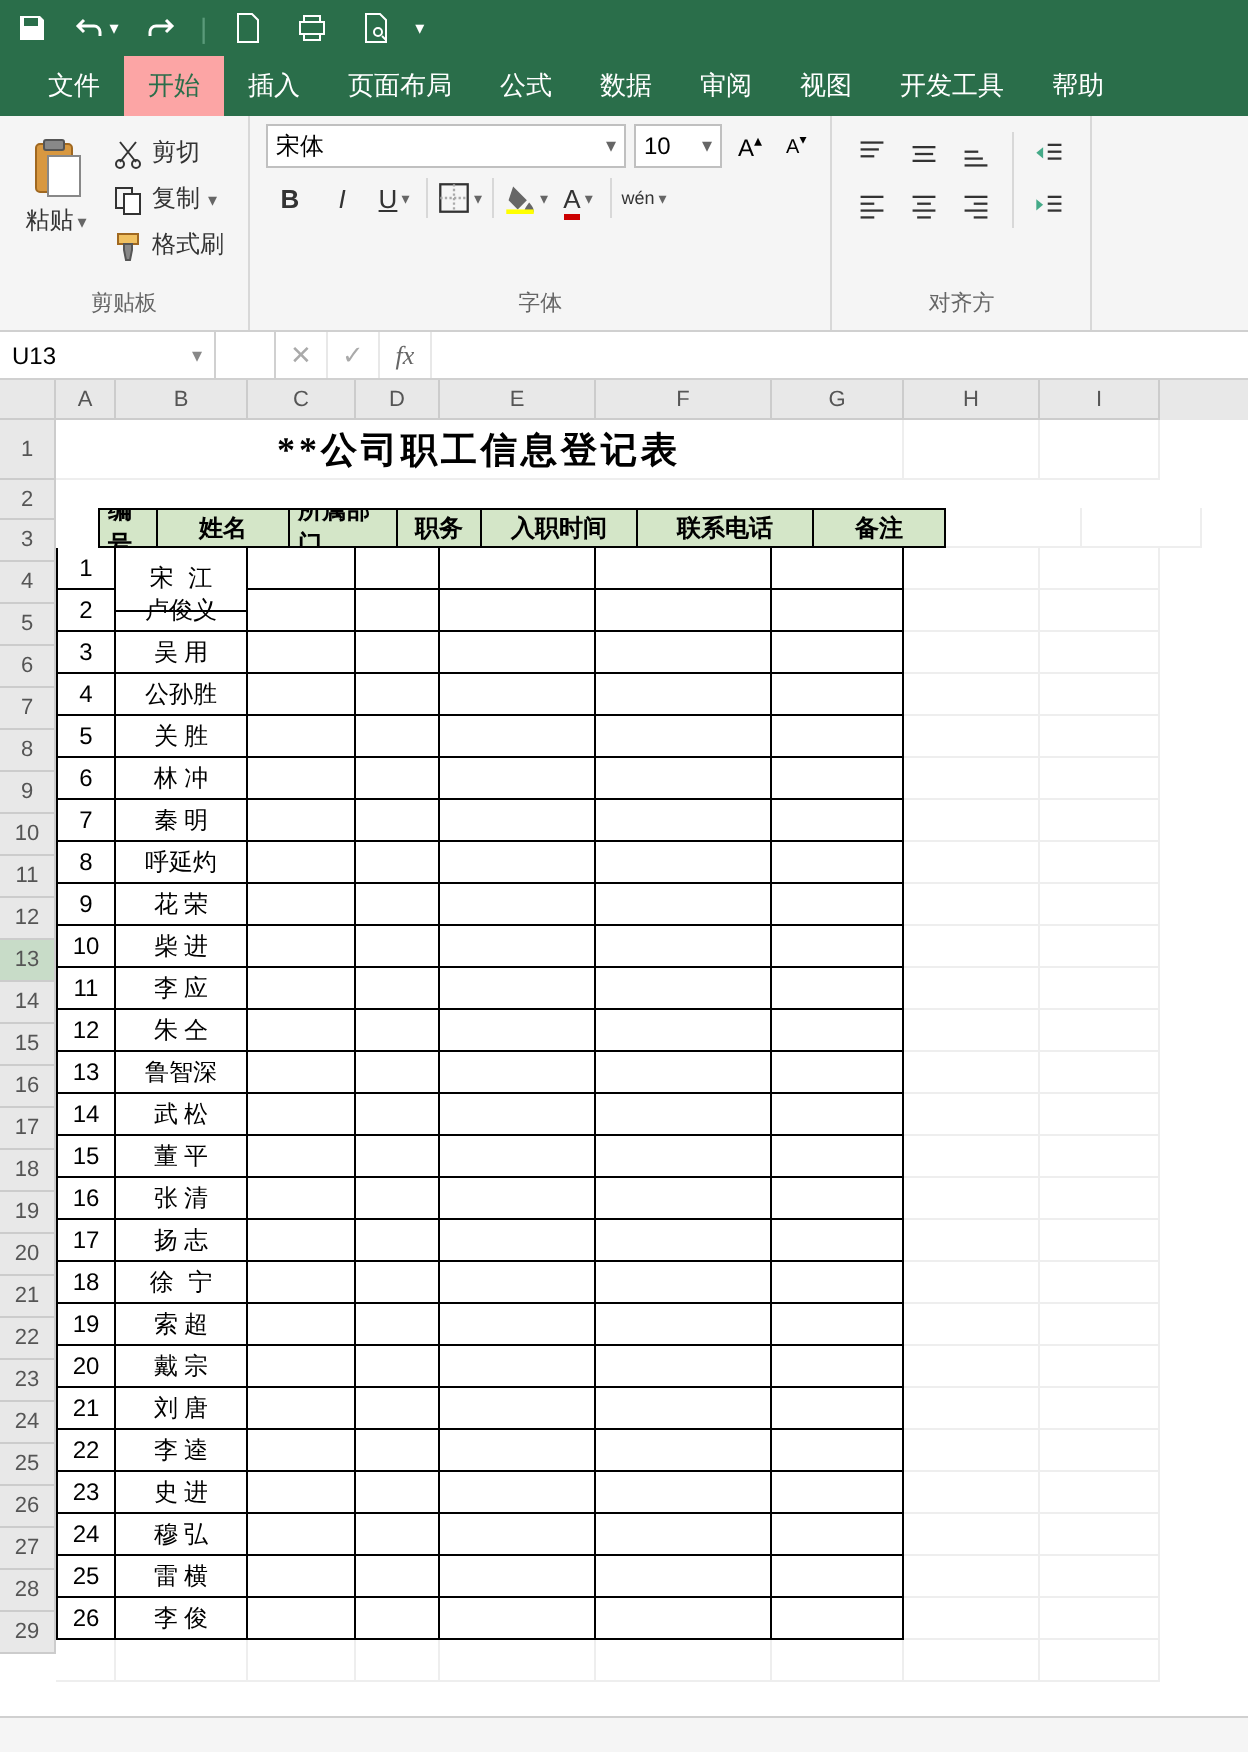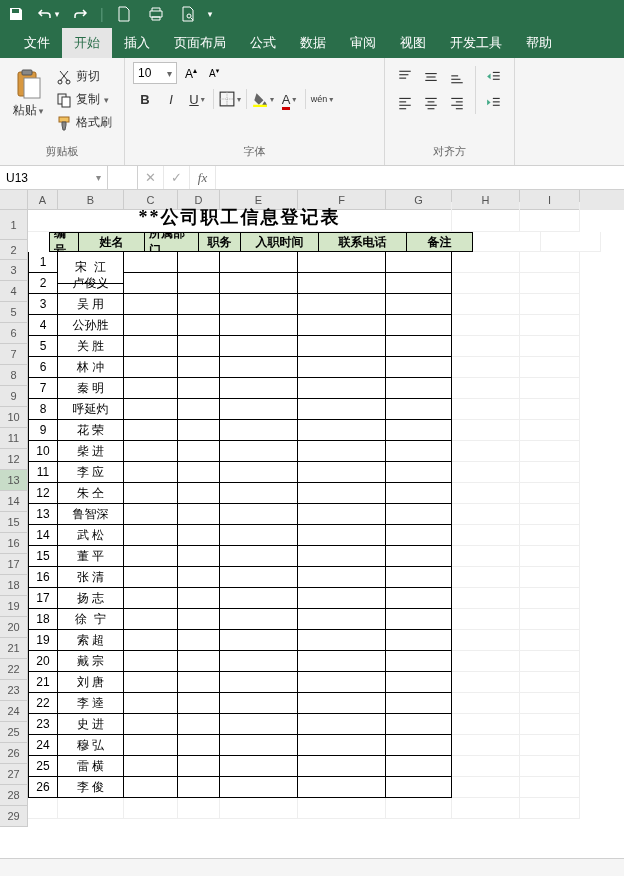--- a/index.html
+++ b/index.html
@@ -5,21 +5,21 @@
     * { margin: 0; padding: 0; box-sizing: border-box; font-family: "Microsoft YaHei", sans-serif; }
     body { background: #fff; overflow: hidden; width: 624px; height: 876px; }
     
     .titlebar { background: #2a6e4a; height: 28px; display: flex; align-items: center; padding: 0 4px; gap: 8px; }
     .titlebar .qat-btn { width: 24px; height: 24px; display: flex; align-items: center; justify-content: center; color: #fff; cursor: pointer; }
     .titlebar .qat-btn svg { width: 16px; height: 16px; }
     .titlebar .sep { color: #5a9a7a; font-size: 14px; }
     
     .tabstrip { background: #2a6e4a; height: 30px; display: flex; align-items: flex-end; padding-left: 12px; }
     .tab { padding: 6px 12px; color: #fff; font-size: 13px; cursor: pointer; }
-    .tab.active { background: #e5e5e5; color: #2a6e4a; }
+    .tab.active { background: #fca5a5; color: #2a6e4a; }
     
     .ribbon { background: #f5f5f5; height: 108px; border-bottom: 1px solid #d0d0d0; display: flex; }
     .ribbon-group { border-right: 1px solid #d8d8d8; padding: 4px 8px; display: flex; flex-direction: column; justify-content: space-between; position: relative; }
     .ribbon-group-label { text-align: center; font-size: 11px; color: #666; padding-bottom: 2px; }
     .ribbon-top { flex: 1; display: flex; align-items: flex-start; gap: 4px; padding-top: 4px; }
     
     .paste-btn { display: flex; flex-direction: column; align-items: center; padding: 2px 4px; cursor: pointer; }
     .paste-icon { width: 32px; height: 32px; display: flex; align-items: center; justify-content: center; }
     .paste-label { font-size: 12px; color: #333; margin-top: 2px; display: flex; align-items: center; gap: 2px; }
     .small-btns { display: flex; flex-direction: column; gap: 2px; }
@@ -165,20 +165,23 @@
             <span>格式刷</span>
           </div>
       </div>
     </div>
     <div class="ribbon-group-label">剪贴板</div>
   </div>
 
   <div class="ribbon-group" style="min-width:260px">
     <div class="font-group-content">
       <div class="font-row1">
+        <div class="font-select">
+            <span>宋体</span>
+          </div>
         <div class="font-select small">
             <span>10</span>
           </div>
         <div class="aa-btn">A<sup style="font-size:8px">▴</sup></div>
         <div class="aa-btn" style="font-size:10px">A<sup style="font-size:7px">▾</sup></div>
       </div>
       <div class="font-row2">
         <div class="rbtn" style="font-weight:bold">B</div>
         <div class="rbtn" style="font-style:italic">I</div>
         <div class="rbtn dd">
@@ -338,21 +341,21 @@
         <div class="rowh" style="height: 21px;">22</div>
         <div class="rowh" style="height: 21px;">23</div>
         <div class="rowh" style="height: 21px;">24</div>
         <div class="rowh" style="height: 21px;">25</div>
         <div class="rowh" style="height: 21px;">26</div>
         <div class="rowh" style="height: 21px;">27</div>
         <div class="rowh" style="height: 21px;">28</div>
         <div class="rowh" style="height: 21px;">29</div>
       </div>
     <div class="cells" id="cells">
-        <div class="row" style="height: 22px; align-items: flex-end;">
+        <div class="row" style="height: 44px;">
           <div class="cell center title-cell" style="width: 424px; height: 30px;">**公司职工信息登记表</div>
           <div class="cell" style="width: 68px; height: 30px;"></div>
           <div class="cell" style="width: 60px; height: 30px;"></div>
         </div>
         <div class="row" style="height: 20px;">
           <div class="cell bordered bordered-left bordered-top hdr" style="width: 30px; height: 20px; margin-left: 21px;">编号</div>
           <div class="cell bordered bordered-top hdr" style="width: 66px; height: 20px;">姓名</div>
           <div class="cell bordered bordered-top hdr" style="width: 54px; height: 20px;">所属部门</div>
           <div class="cell bordered bordered-top hdr" style="width: 42px; height: 20px;">职务</div>
           <div class="cell bordered bordered-top hdr" style="width: 78px; height: 20px;">入职时间</div>

